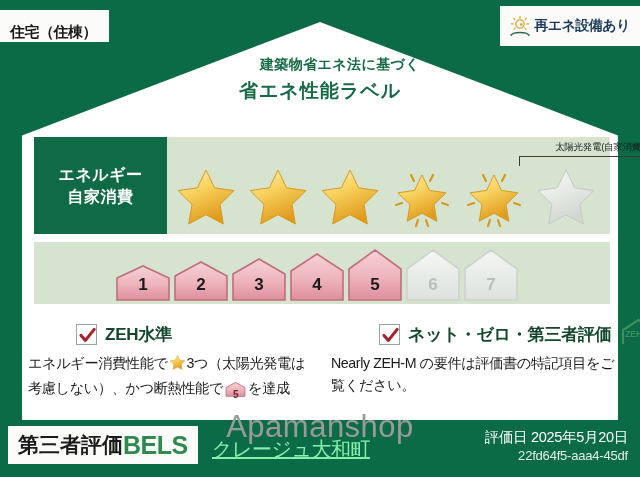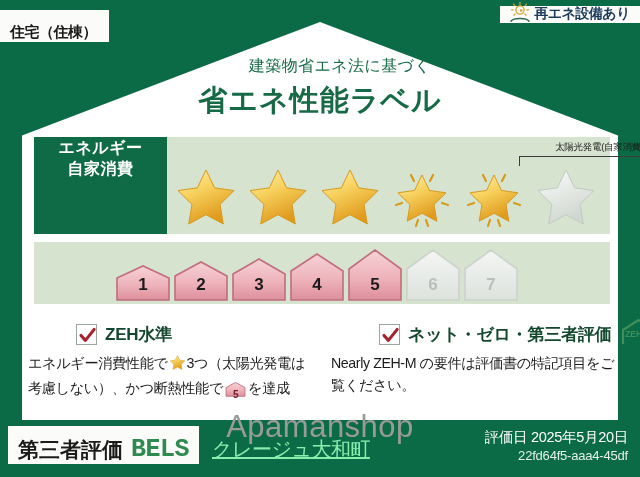--- a/index.html
+++ b/index.html
@@ -44,49 +44,48 @@
     padding: 0 12px 0 10px;
     font-size: 15px;
     font-weight: bold;
     color: #1b1b1b;
     letter-spacing: -0.5px;
     align-items: flex-end;
   }
   .tag-right {
     right: 0;
     top: 6px;
-    height: 17px;
+    height: 40px;
     padding: 0 10px 0 8px;
     gap: 2px;
     font-size: 14px;
     font-weight: bold;
     color: #1b3a5c;
     letter-spacing: -0.5px;
-    align-items: flex-end;
   }
   .sun-icon { width: 24px; height: 22px; flex: none; display: block; }
 
   
   .title-block {
     position: absolute;
     left: 0;
     top: 56px;
     width: 640px;
     text-align: center;
   }
   .title-sub {
-    font-size: 16px;
-    font-weight: normal;
+    font-size: 14px;
+    font-weight: bold;
     color: #176a46;
     letter-spacing: 0.4px;
     margin-left: 40px;
   }
   .title-main {
     margin-top: 4px;
-    font-size: 29px;
+    font-size: 19px;
     font-weight: bold;
     color: #176a46;
     letter-spacing: 1px;
   }
 
   
   .perf-row {
     position: absolute;
     display: flex;
     align-items: stretch;
@@ -96,20 +95,21 @@
   .row-energy { top: 137px; height: 97px; }
   .row-insul  { top: 242px; height: 62px; }
 
   .perf-label {
     width: 133px;
     flex: none;
     background: #0f6b45;
     color: #ffffff;
     display: flex;
     flex-direction: column;
+    justify-content: center;
     align-items: center;
     font-size: 16px;
     font-weight: bold;
     line-height: 1.32;
     letter-spacing: 0.5px;
   }
   .perf-value {
     flex: 1;
     background: #d6e3cf;
     position: relative;
@@ -249,25 +249,23 @@
     background: #0b6b46;
     z-index: 5;
   }
   .bels-badge {
     position: absolute;
     left: 8px;
     top: 6px;
     height: 38px;
     background: #fbfbf9;
     display: flex;
-    align-items: flex-end;
-    gap: 8px;
+    align-items: center;
     padding: 0 10px;
     box-sizing: border-box;
-    font-family: Liberation Mono, monospace;
   }
   .bels-jp {
     font-size: 21px;
     font-weight: bold;
     color: #1b1b1b;
     letter-spacing: 0px;
   }
   .bels-en {
     font-size: 25px;
     font-weight: bold;

